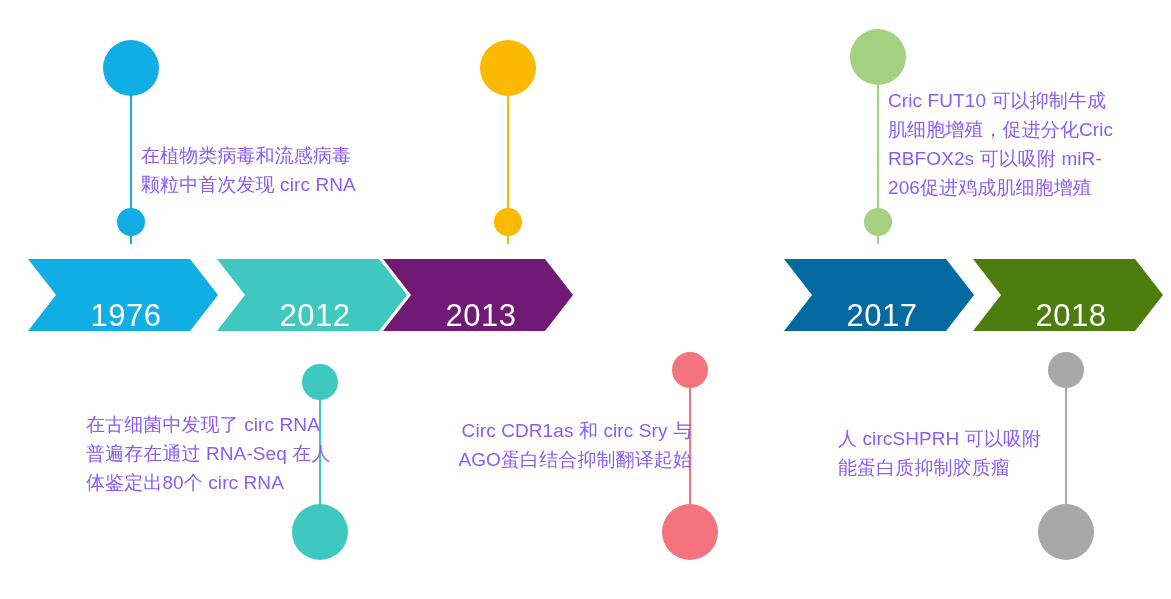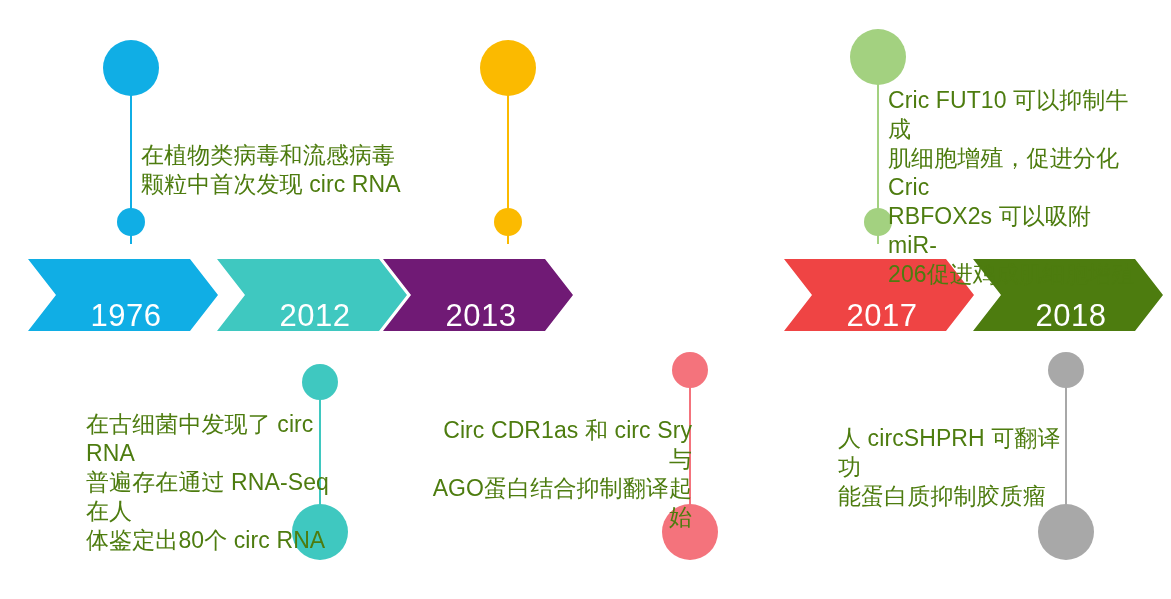--- a/index.html
+++ b/index.html
@@ -64,22 +64,22 @@
   .marker .stem {
     position: absolute;
     width: 2px;
     left: 50%;
     transform: translateX(-50%);
   }
 
   
   .caption {
     position: absolute;
-    color: #4d7c0f;
-    font-size: 23px;
+    color: #8b5cf6;
+    font-size: 19px;
     line-height: 29px;
     white-space: pre-line;
     letter-spacing: 0.1px;
   }
 </style>
 </head>
 <body>
 
 <div id="timeline-root">
 
@@ -91,21 +91,21 @@
 
     <div class="chevron" style="left:217px; width:190px; background:#3fc8c0;">
       <span class="chevron-year">2012</span>
     </div>
 
     <div class="chevron" style="left:383px; width:190px; background:#701a75;">
       <span class="chevron-year">2013</span>
     </div>
 
 
-    <div class="chevron" style="left:784px; width:190px; background:#ef4444;">
+    <div class="chevron" style="left:784px; width:190px; background:#0369a1;">
       <span class="chevron-year">2017</span>
     </div>
 
     <div class="chevron" style="left:973px; width:190px; background:#4d7c0f;">
       <span class="chevron-year">2018</span>
     </div>
 
   </div>
 
   <div class="marker" style="left:103px; top:40px; width:56px; height:196px;">
@@ -147,16 +147,16 @@
   <div class="caption" style="left:888px; top:86px; width:258px;">Cric FUT10 可以抑制牛成
 肌细胞增殖，促进分化Cric
 RBFOX2s 可以吸附 miR-
 206促进鸡成肌细胞增殖</div>
 
   <div class="marker" style="left:1038px; top:352px; width:56px; height:208px;">
     <span class="dot" style="top:0; width:36px; height:36px; background:#a8a8a8;"></span>
     <span class="stem" style="top:34px; height:150px; background:#a8a8a8;"></span>
     <span class="dot" style="top:152px; width:56px; height:56px; background:#a8a8a8;"></span>
   </div>
-  <div class="caption" style="left:838px; top:424px; width:240px; text-align:left;">人 circSHPRH 可翻译功
+  <div class="caption" style="left:838px; top:424px; width:240px; text-align:left;">人 circSHPRH 可以吸附
 能蛋白质抑制胶质瘤</div>
 
 </div>
 
 </body></html>

